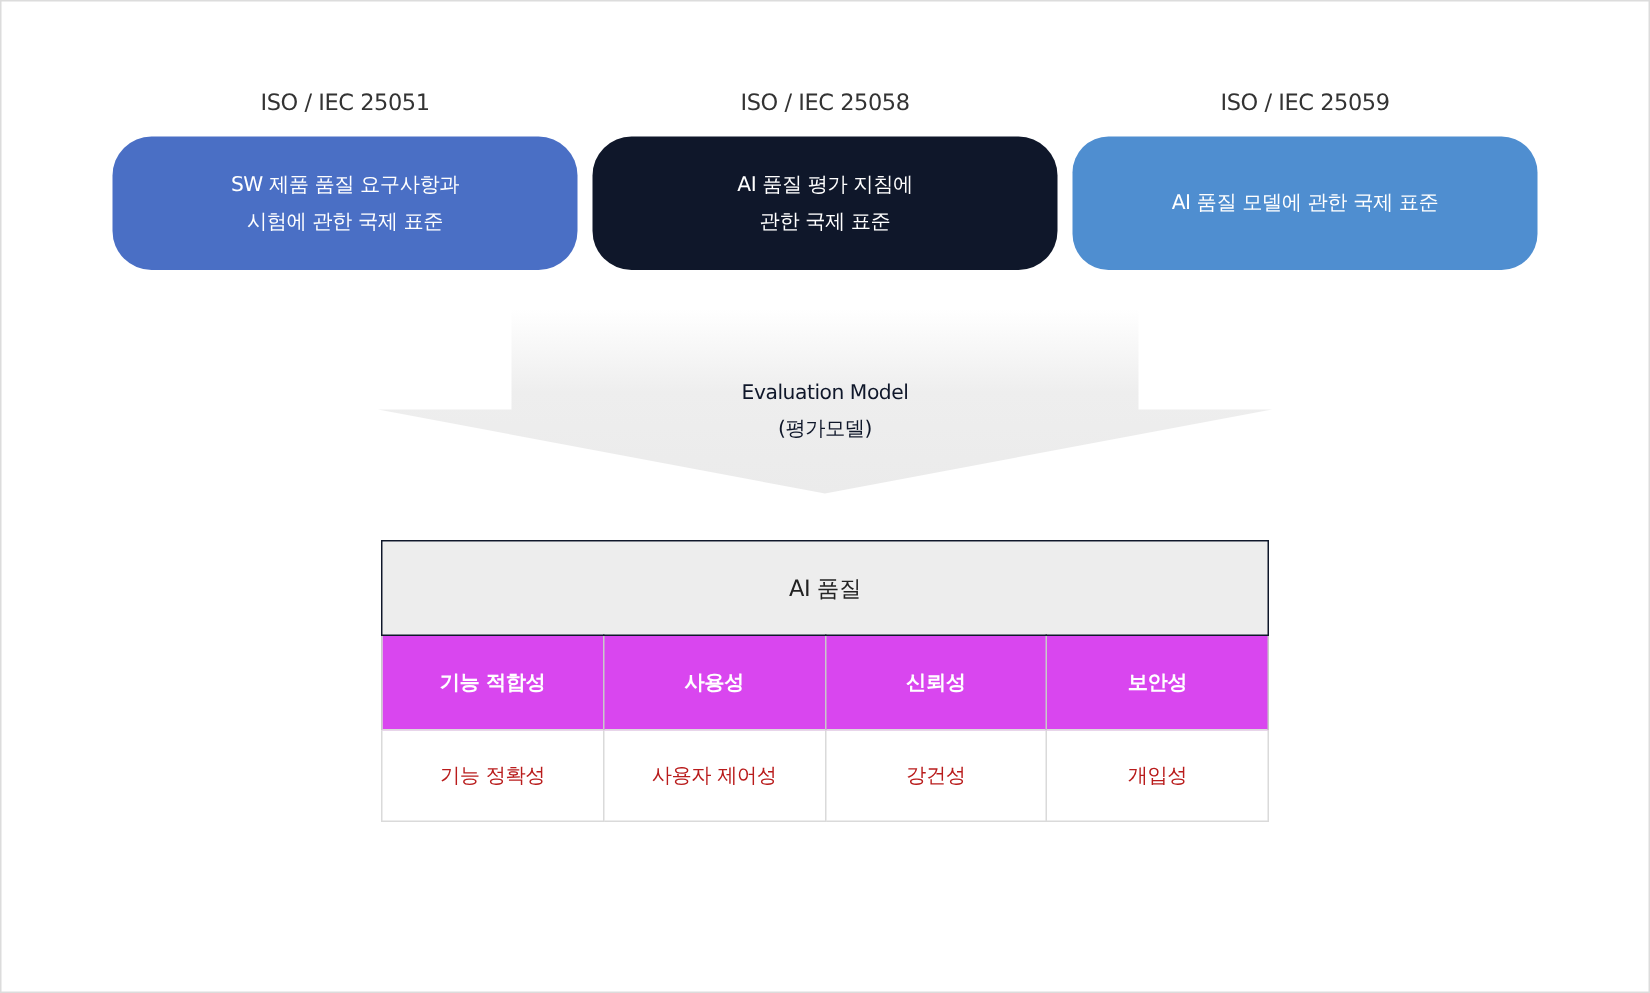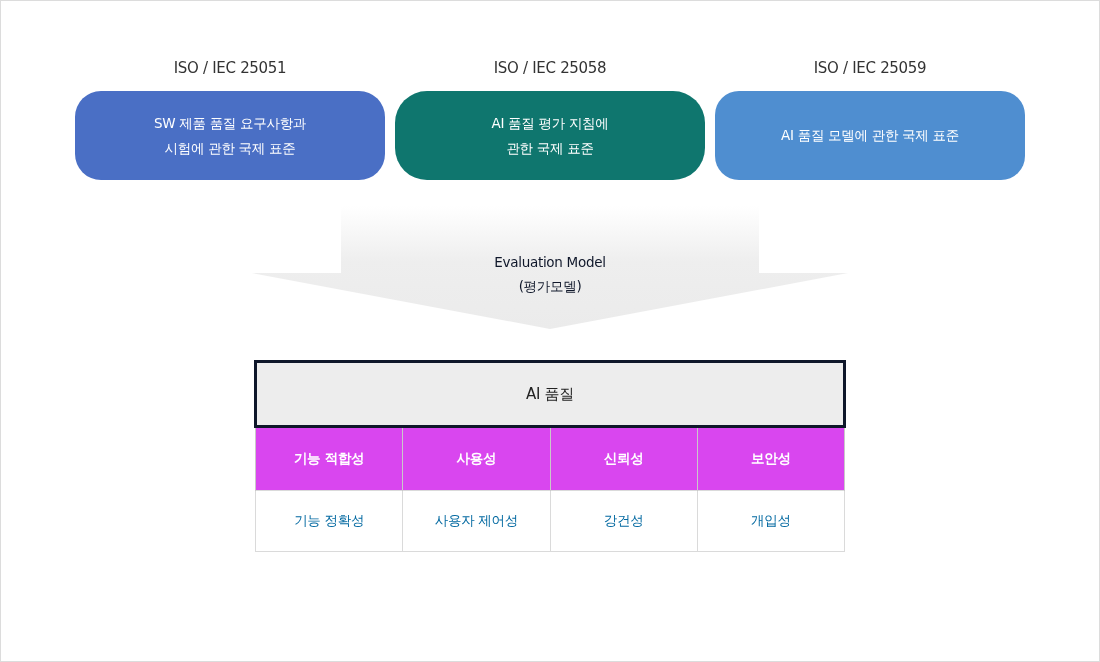--- a/index.html
+++ b/index.html
@@ -5,40 +5,40 @@
   html, body { margin:0; padding:0; }
   body { width:1100px; height:662px; background:#fff; font-family:"DejaVu Sans", "Liberation Sans", sans-serif; position:relative; overflow:hidden; }
   .frame { position:absolute; left:0; top:0; width:1098px; height:660px; border:1px solid #dcdcdc; background:#fff; }
   .std { position:absolute; top:56px; width:310px; text-align:center; }
   .std-title { font-size:15px; color:#333; height:24px; line-height:24px; letter-spacing:-0.3px; }
   .std-box { margin-top:11px; height:89px; border-radius:26px; color:#fff; font-size:13.5px; line-height:25px; display:flex; align-items:center; justify-content:center; flex-direction:column; letter-spacing:-0.3px; }
   .arrow { position:absolute; left:252px; top:206px; width:596px; height:124px; }
   .arrow-text { position:absolute; left:252px; top:250px; width:596px; text-align:center; color:#0f172a; font-size:13.5px; line-height:24px; letter-spacing:-0.3px; }
   table.quality { position:absolute; left:254px; top:360px; width:592px; border-collapse:collapse; table-layout:fixed; }
   table.quality td, table.quality th { text-align:center; font-size:13.5px; letter-spacing:-0.3px; }
-  .q-head { background:#ededed; height:60px; color:#222; font-size:15px !important; border:3px solid #0f172a; }
+  .q-head { background:#ededed; height:60px; color:#222; font-size:15px !important; border:1px solid #0f172a; }
   .q-col { background:#d946ef; color:#fff; height:60px; font-weight:bold; border-left:1px solid #c9c9c9; border-right:1px solid #c9c9c9; }
-  .q-cell { height:58px; color:#0369a1; border:1px solid #dadada; background:#fff; }
+  .q-cell { height:58px; color:#b91c1c; border:1px solid #dadada; background:#fff; }
 </style>
 </head>
 <body>
 
 <div class="frame"></div>
 
 <div class="std" style="left:75px;">
   <div class="std-title">ISO / IEC 25051</div>
   <div class="std-box" style="background:#4a6fc5;">
     <div>SW 제품 품질 요구사항과</div>
     <div>시험에 관한 국제 표준</div>
   </div>
 </div>
 
 <div class="std" style="left:395px;">
   <div class="std-title">ISO / IEC 25058</div>
-  <div class="std-box" style="background:#0f766e;border-radius:32px;">
+  <div class="std-box" style="background:#0f172a;">
     <div>AI 품질 평가 지침에</div>
     <div>관한 국제 표준</div>
   </div>
 </div>
 
 <div class="std" style="left:715px;">
   <div class="std-title">ISO / IEC 25059</div>
   <div class="std-box" style="background:#4f8ed0;border-radius:24px;">
     <div>AI 품질 모델에 관한 국제 표준</div>
   </div>

